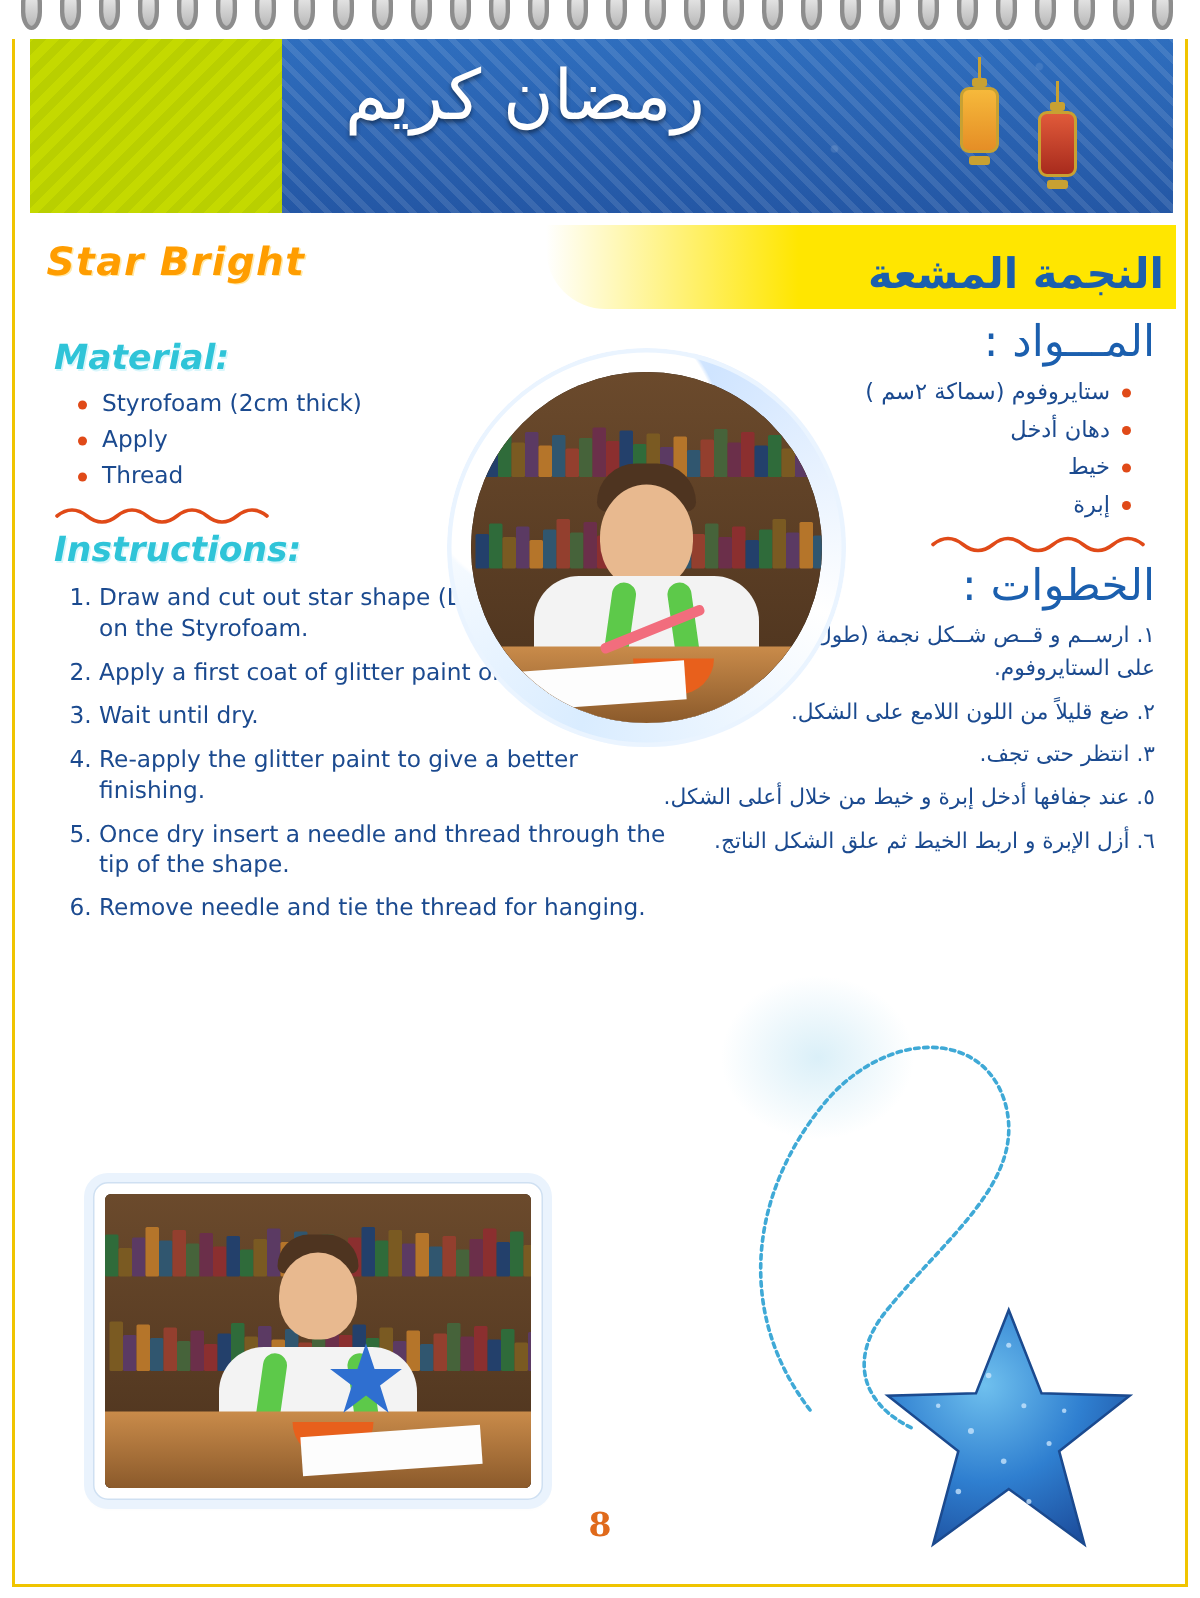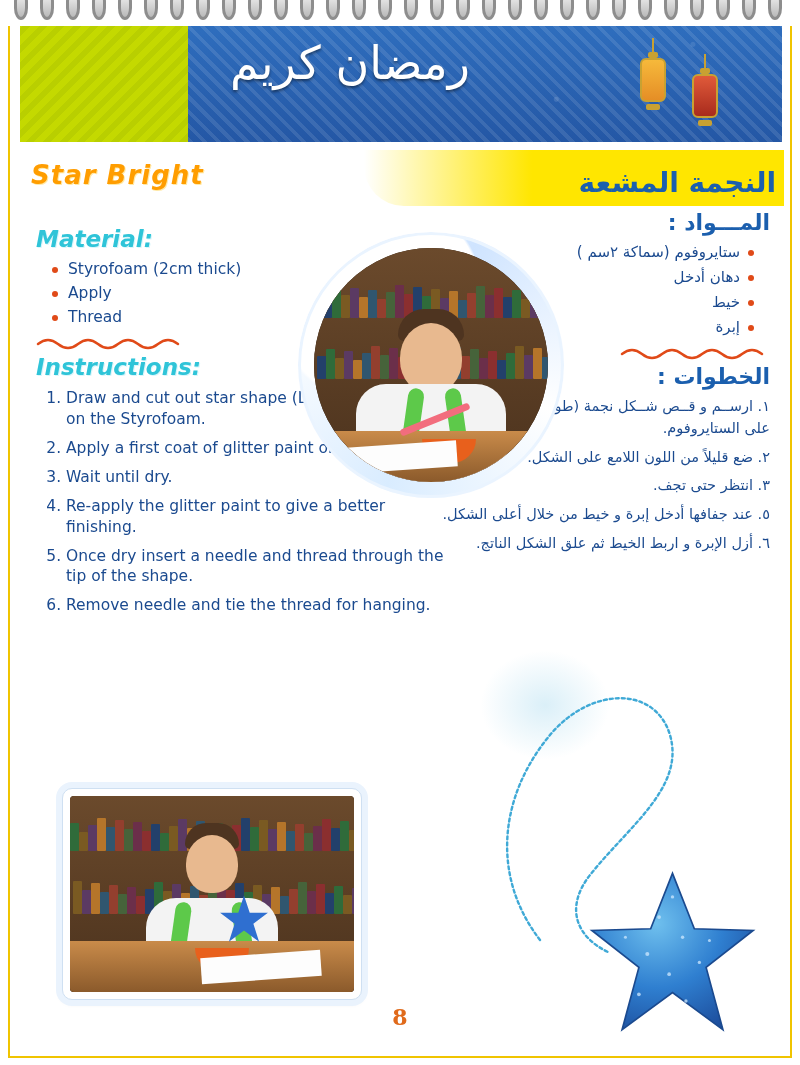--- a/index.html
+++ b/index.html
@@ -97,21 +97,21 @@
   .col-en { position:absolute; left:26px; top:216px; width:420px; }
   .col-ar { position:absolute; right:20px; top:200px; width:380px; direction:rtl; text-align:right;}
 
   .sec-head-en{
     font-family:"DejaVu Sans", sans-serif;
     font-size:23px; font-style:italic; font-weight:bold;
     color:#2fc4d8; text-shadow:1px 1px 0 #d8f6fb;
   }
   .sec-head-ar{
     font-family:"DejaVu Sans", sans-serif;
-    font-size:22px; color:#1b5fae; font-weight:bold;
+    font-size:29px; color:#1b5fae; font-weight:normal;
   }
   .mat-list{ list-style:none; margin:8px 0 0 14px; padding:0; }
   .mat-list li{
     position:relative; padding-left:18px; margin:6px 0;
     font-size:15.5px; color:#1b4a8f; font-family:"DejaVu Sans", sans-serif;
   }
   .mat-list li::before{
     content:""; position:absolute; left:2px; top:7px;
     width:6px;height:6px;border-radius:50%;background:#e04a18;
   }

